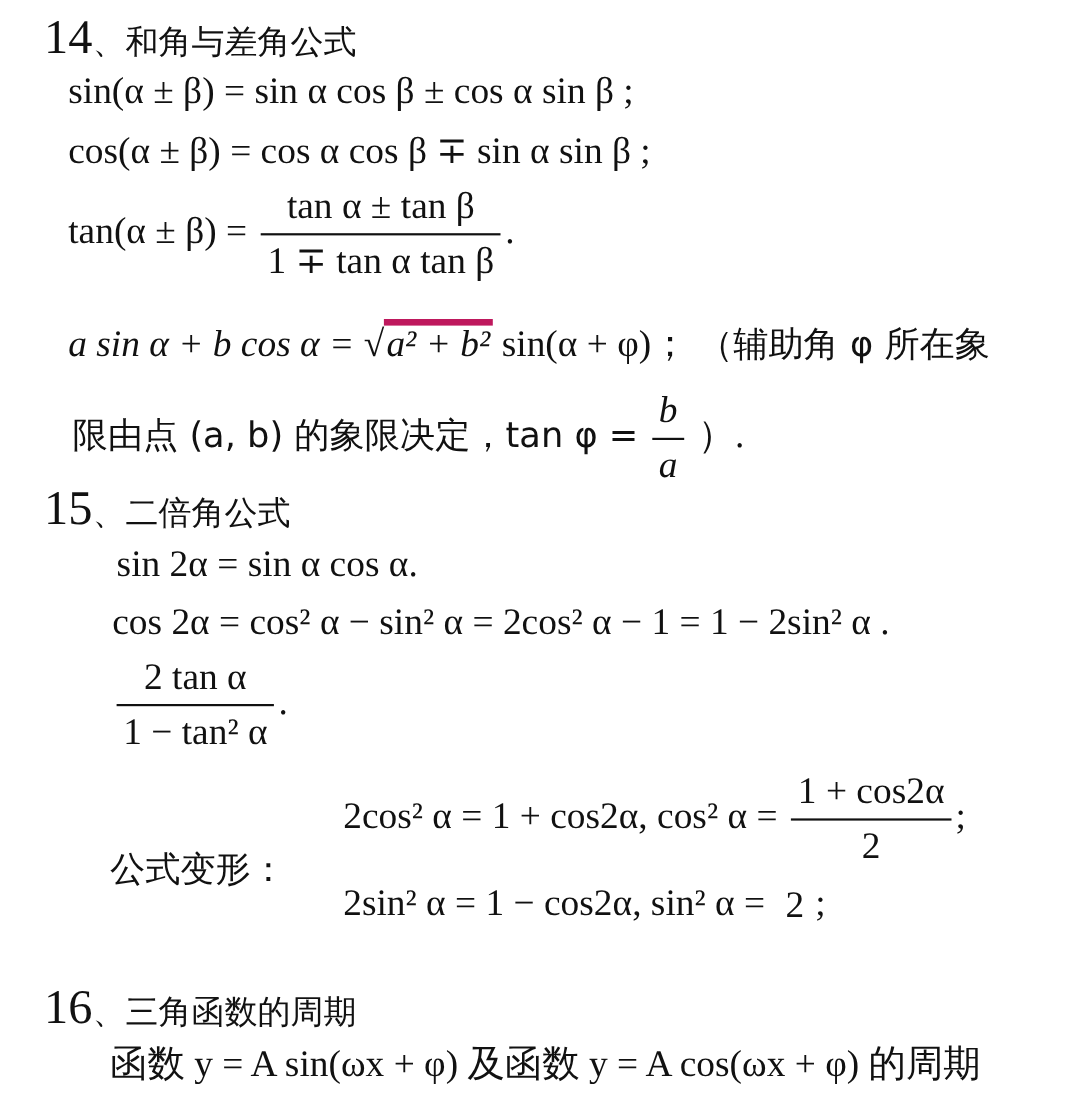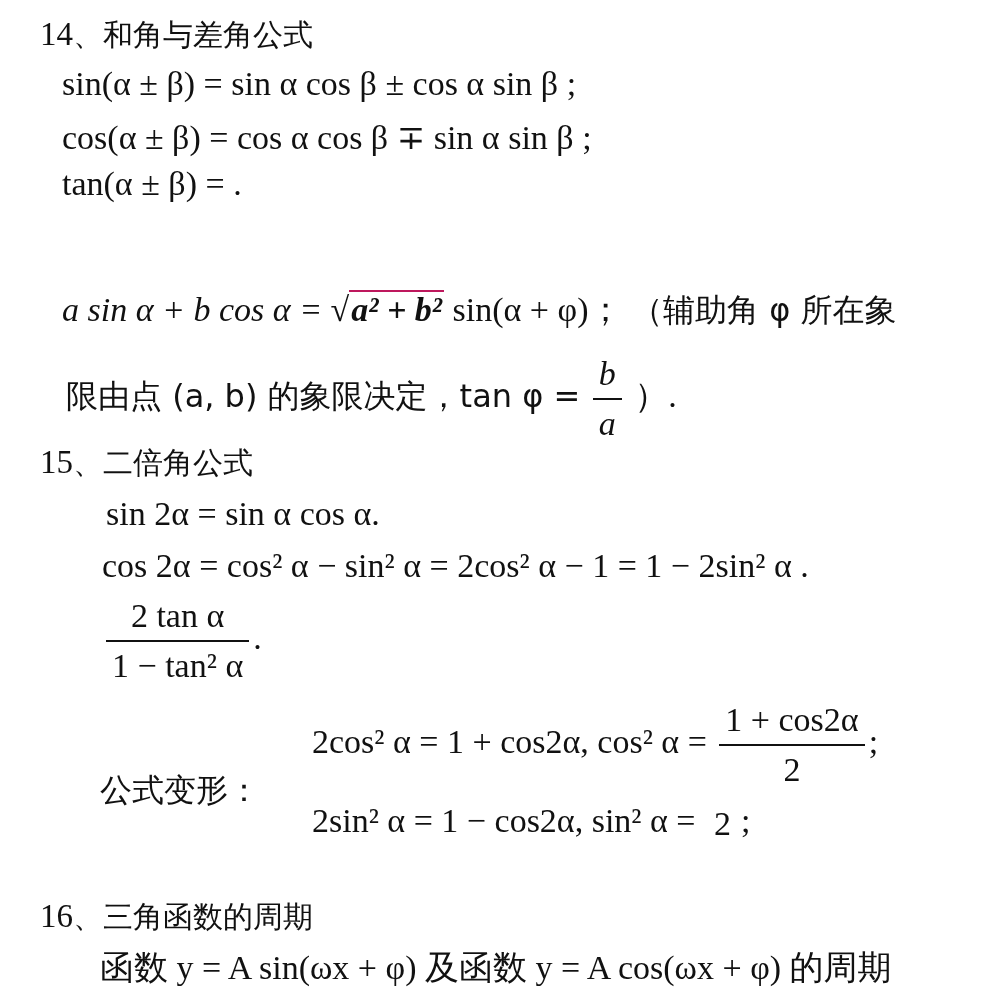--- a/index.html
+++ b/index.html
@@ -1,41 +1,44 @@
 <!DOCTYPE html>
 <html><head>
 <meta charset="utf-8">
 <style>
   html, body { margin:0; padding:0; background:#ffffff; }
   body { width:986px; height:1006px; position:relative; overflow:hidden;
          font-family:"Liberation Serif","DejaVu Serif",serif; color:#111; }
   .line { position:absolute; white-space:nowrap; font-size:34px; line-height:40px; }
   .heading { font-family:"DejaVu Sans","Liberation Sans",sans-serif; font-size:30px; font-weight:normal; }
-  .heading .num { font-family:"Liberation Serif",serif; font-size:33px;text-align:center; }
+  .heading .num { font-family:"Liberation Serif",serif; font-size:44px;text-align:center; }
   .cjk { font-family:"DejaVu Sans","Liberation Sans",sans-serif; font-size:32px; }
   i, .it { font-style:italic; }
   .frac { display:inline-block; vertical-align:middle; text-align:center; margin:0 4px; }
   .frac .num, .frac .den { display:block; padding:0 6px; line-height:48px; }
   .frac .num { border-bottom:2px solid #111; }
   .sqrt { display:inline-block; position:relative; }
-  .sqrt .rad { border-top:2px solid #be185d; padding:0 2px; display:inline-block; line-height:36px;font-weight:bold; }
+  .sqrt .rad { border-top:6px solid #be185d; padding:0 2px; display:inline-block; line-height:36px; }
 </style>
 </head>
 <body>
 
 <div class="line heading" style="left:40px; top:14px;">
   <span class="num">14</span><span>、和角与差角公式</span>
 </div>
 
 <div class="line" style="left:62px; top:64px;">sin(α ± β) = sin α cos β ± cos α sin β ;</div>
 <div class="line" style="left:62px; top:118px;">cos(α ± β) = cos α cos β ∓ sin α sin β ;</div>
 
 <div class="line" style="left:62px; top:164px;">
   <span>tan(α ± β) =</span>
-  <span>.</span>
+  <span class="frac">
+    <span class="num">tan α ± tan β</span>
+    <span class="den">1 ∓ tan α tan β</span>
+  </span><span>.</span>
 </div>
 
 <div class="line" style="left:62px; top:290px;">
   <span class="it">a sin α + b cos α =</span>
   <span class="sqrt">√<span class="rad it">a² + b²</span></span>
   <span>sin(α + φ)；</span>
   <span class="cjk">（辅助角 φ 所在象</span>
 </div>
 
 <div class="line" style="left:22px; top:350px;margin-left:44px;">

